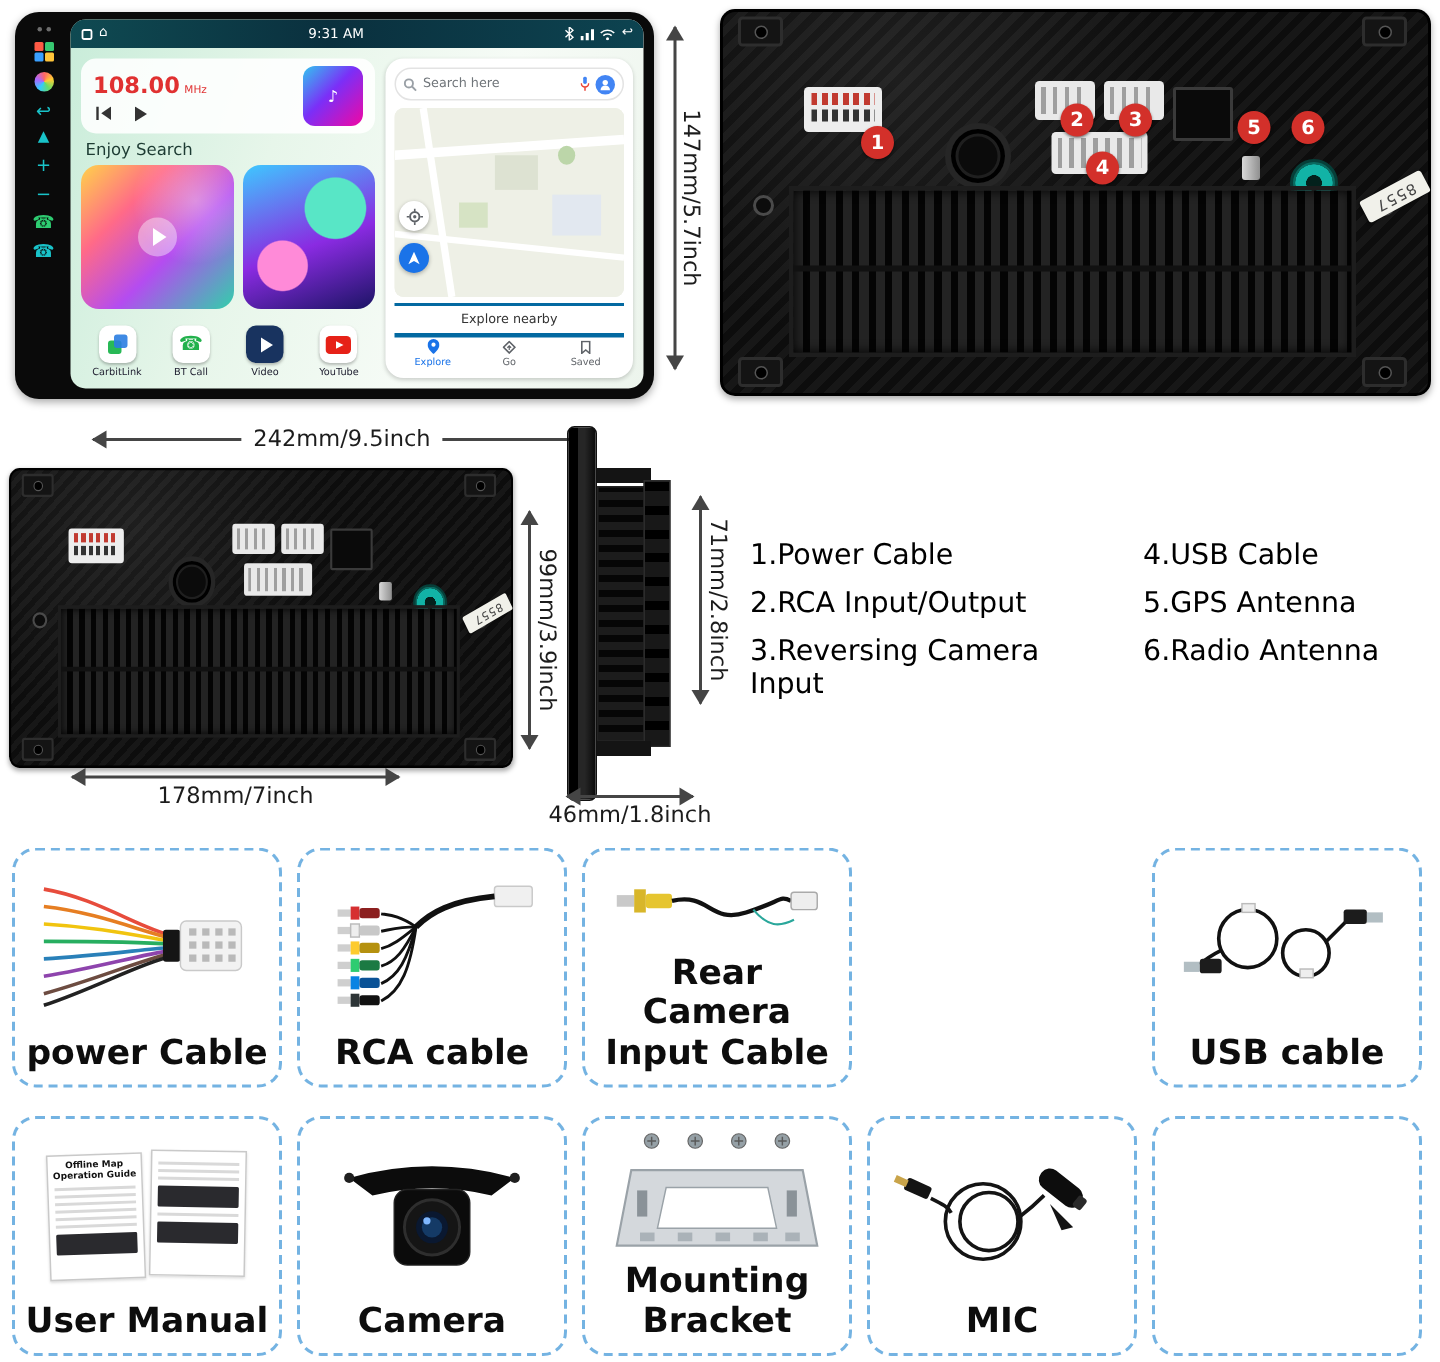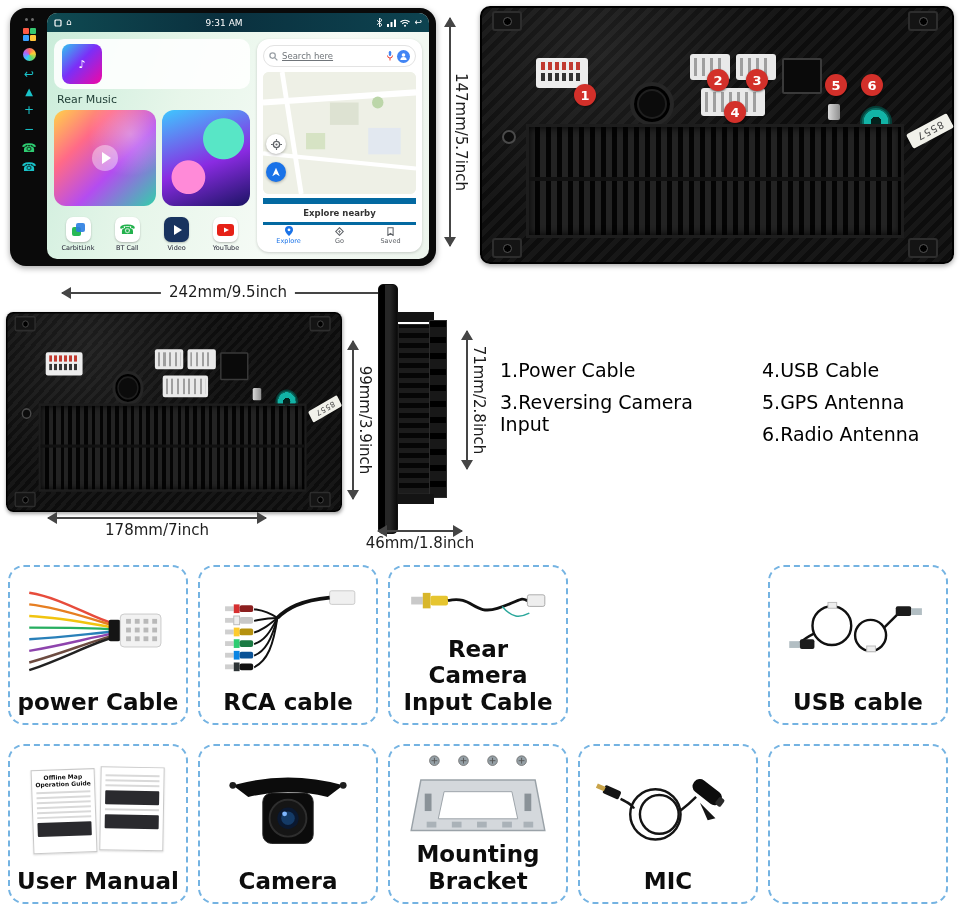--- a/index.html
+++ b/index.html
@@ -61,31 +61,31 @@
     display:flex; align-items:center; justify-content:center; box-shadow:0 1px 2px rgba(0,0,0,.25); }
   .app-icon.video { background:#18335f; }
   .video-tri { width:0; height:0; border-left:8px solid #fff; border-top:5px solid transparent;
     border-bottom:5px solid transparent; margin-left:2px; }
   .phone-glyph { color:#22b14c; font-size:13px; line-height:1; }
   .app-label { font-size:6.5px; color:#223; white-space:nowrap; }
   .maps-card { flex:1; background:#fff; border-radius:12px; padding:6px; display:flex;
     flex-direction:column; position:relative; box-shadow:0 1px 3px rgba(0,0,0,.18); min-height:0; }
   .search-pill { flex:0 0 20px; border:1px solid #e3e3e3; border-radius:11px; display:flex;
     align-items:center; gap:4px; padding:0 5px; background:#fff; }
-  .sp-text { flex:1; font-size:8.5px; color:#70757a;text-decoration:underline; }
+  .sp-text { flex:1; font-size:8.5px; color:#70757a; }
   .avatar { width:13px; height:13px; border-radius:50%; background:#4285f4;
     display:flex; align-items:center; justify-content:center; }
   .map-area { flex:1; margin:5px 0 4px; border-radius:6px; background:#eef0e6;
     position:relative; overflow:hidden; min-height:0; }
   .locate-btn { position:absolute; left:3px; top:62px; width:20px; height:20px; border-radius:50%;
     background:#fff; box-shadow:0 1px 3px rgba(0,0,0,.3); display:flex; align-items:center; justify-content:center; }
   .nav-btn { position:absolute; left:3px; top:90px; width:20px; height:20px; border-radius:50%;
     background:#1a73e8; box-shadow:0 1px 3px rgba(0,0,0,.3); display:flex; align-items:center; justify-content:center; }
   .explore-strip { flex:0 0 18px; display:flex; align-items:center; justify-content:center;
-    font-size:8.5px; color:#333; border-top:6px solid #0369a1;font-weight:bold; }
+    font-size:8.5px; color:#333; border-top:2px solid #0369a1; }
   .map-tabs { flex:0 0 21px; display:flex; border-top:3px solid #0369a1; }
   .map-tab { flex:1; display:flex; flex-direction:column; align-items:center; justify-content:center;
     gap:1px; font-size:6.5px; color:#5f6368; }
   .map-tab.active { color:#1a73e8; }
 
   
   .dim-h { position:absolute; height:0; border-top:2px solid #454545; }
   .dim-h::before { content:""; position:absolute; left:-1px; top:-7px; width:0; height:0;
     border-top:6px solid transparent; border-bottom:6px solid transparent; border-right:10px solid #454545; }
   .dim-h::after { content:""; position:absolute; right:-1px; top:-7px; width:0; height:0;
@@ -223,25 +223,40 @@
           <svg width="10" height="8" viewBox="0 0 10 8">
               <path d="M0.5 3 a6.5 6.5 0 0 1 9 0 M2.2 4.8 a4 4 0 0 1 5.6 0" stroke="#fff" stroke-width="1.1" fill="none"></path>
               <circle cx="5" cy="6.8" r="1" fill="#fff"></circle>
             </svg>
           <span class="sb-glyph">↩</span>
         </span>
       </div>
       <div class="screen-body">
         <div class="left-col">
           <div class="radio-card">
+            <div class="rc-main">
+              <div class="rc-freq-row">
+                <span class="rc-freq">108.00</span>
+                <span class="rc-unit">MHz</span>
+              </div>
+              <div class="rc-controls">
+                <svg width="11" height="9" viewBox="0 0 11 9">
+                    <path d="M1 0 V9" stroke="#333" stroke-width="1.6"></path>
+                    <path d="M10 0 L3.5 4.5 L10 9 Z" fill="#333"></path>
+                  </svg>
+                <svg width="9" height="10" viewBox="0 0 9 10">
+                    <path d="M1 0 L9 5 L1 10 Z" fill="#333"></path>
+                  </svg>
+              </div>
+            </div>
             <div class="rc-thumb">
                 <span>♪</span>
               </div>
           </div>
-          <div class="enjoy-label">Rear Music</div>
+          <div class="enjoy-label">Enjoy Search</div>
           <div class="tiles-row">
             <div class="tile-play">
               <span class="play-circle">
                   <span class="play-tri"></span>
                 </span>
             </div>
             <div class="tile-art"></div>
           </div>
           <div class="apps-row">
             <div class="app">
@@ -430,20 +445,21 @@
     <div class="sv-hook" style="top:210px"></div>
   </div>
   <div class="dim-v" style="left:466px;top:331px;height:138px"></div>
   <div class="dim-label vert" style="left:470px;top:400px">71mm/2.8inch</div>
   <div class="dim-h" style="left:378px;top:530px;width:84px"></div>
   <div class="dim-label below" style="left:420px;top:534px">46mm/1.8inch</div>
 
   <div class="legend">
     <div class="legend-col first">
       <span>1.Power Cable</span>
+      <span>2.RCA Input/Output</span>
       <span>3.Reversing Camera Input</span>
     </div>
     <div class="legend-col">
       <span>4.USB Cable</span>
       <span>5.GPS Antenna</span>
       <span>6.Radio Antenna</span>
     </div>
   </div>
 
   <div class="acc-card" style="left:198px;top:565px">

